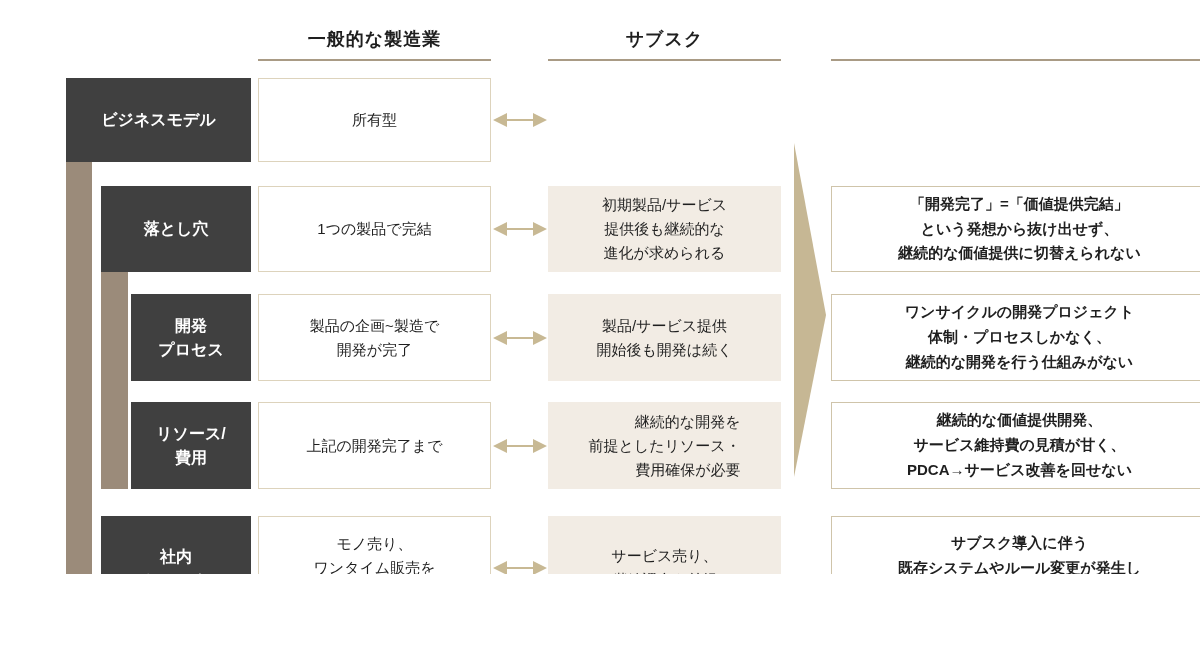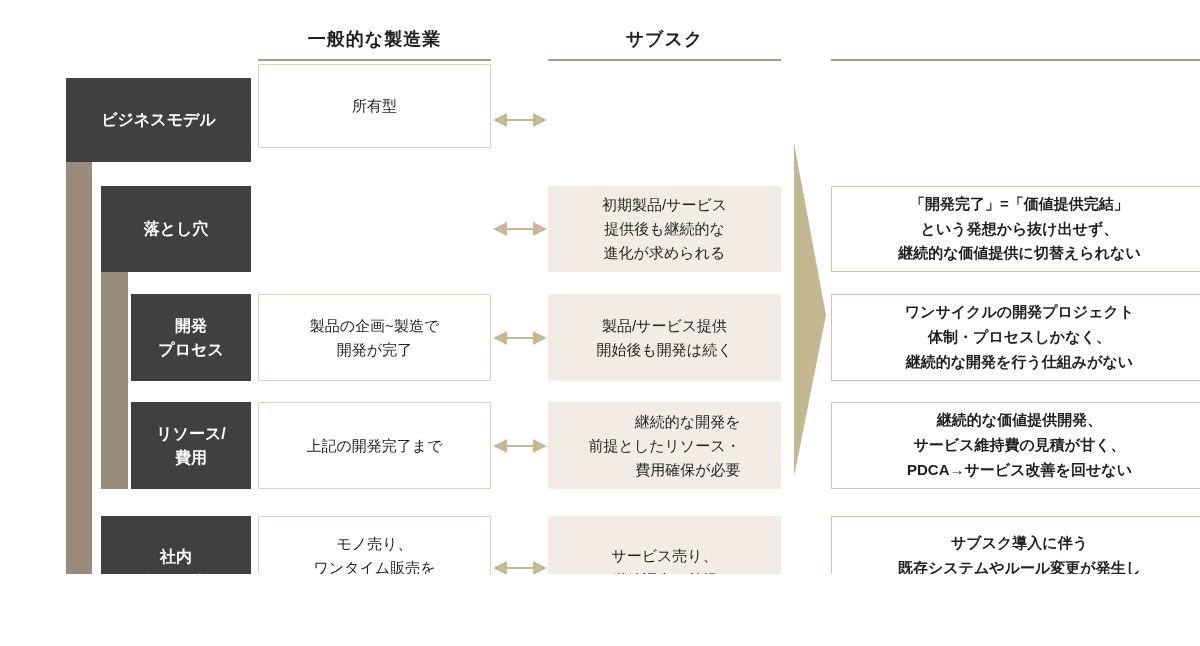--- a/index.html
+++ b/index.html
@@ -36,26 +36,27 @@
 
   <div class="hdr" style="left:512px;width:233px;">サブスク</div>
   <div class="rule" style="left:512px;width:233px;"></div>
 
   <div class="rule" style="left:795px;width:377px;"></div>
 
   <div class="bar" style="left:30px;top:162px;width:26px;height:458px;"></div>
   <div class="bar" style="left:65px;top:272px;width:27px;height:217px;"></div>
 
   <div class="cell lab" style="left:30px;top:78px;width:185px;height:84px;">ビジネスモデル</div>
-  <div class="cell m" style="left:222px;top:64px;width:233px;height:84px;">所有型</div>
+  <div class="cell m" style="left:222px;top:78px;width:233px;height:84px;">所有型</div>
   <svg class="arr" style="left:457px;top:112px;" viewBox="0 0 54 16">
       <path d="M0 8 L14 1 L14 6.9 L40 6.9 L40 1 L54 8 L40 15 L40 9.1 L14 9.1 L14 15 Z" fill="#c8b994"></path>
     </svg>
 
   <div class="cell lab" style="left:65px;top:186px;width:150px;height:86px;">落とし穴</div>
+  <div class="cell m" style="left:222px;top:186px;width:233px;height:86px;">1つの製品で完結</div>
   <div class="cell s" style="left:512px;top:186px;width:233px;height:86px;">初期製品/サービス
 提供後も継続的な
 進化が求められる</div>
   <div class="cell p" style="left:795px;top:186px;width:377px;height:86px;">「開発完了」=「価値提供完結」
 という発想から抜け出せず、
 継続的な価値提供に切替えられない</div>
   <svg class="arr" style="left:457px;top:221px;" viewBox="0 0 54 16">
       <path d="M0 8 L14 1 L14 6.9 L40 6.9 L40 1 L54 8 L40 15 L40 9.1 L14 9.1 L14 15 Z" fill="#c8b994"></path>
     </svg>
 

